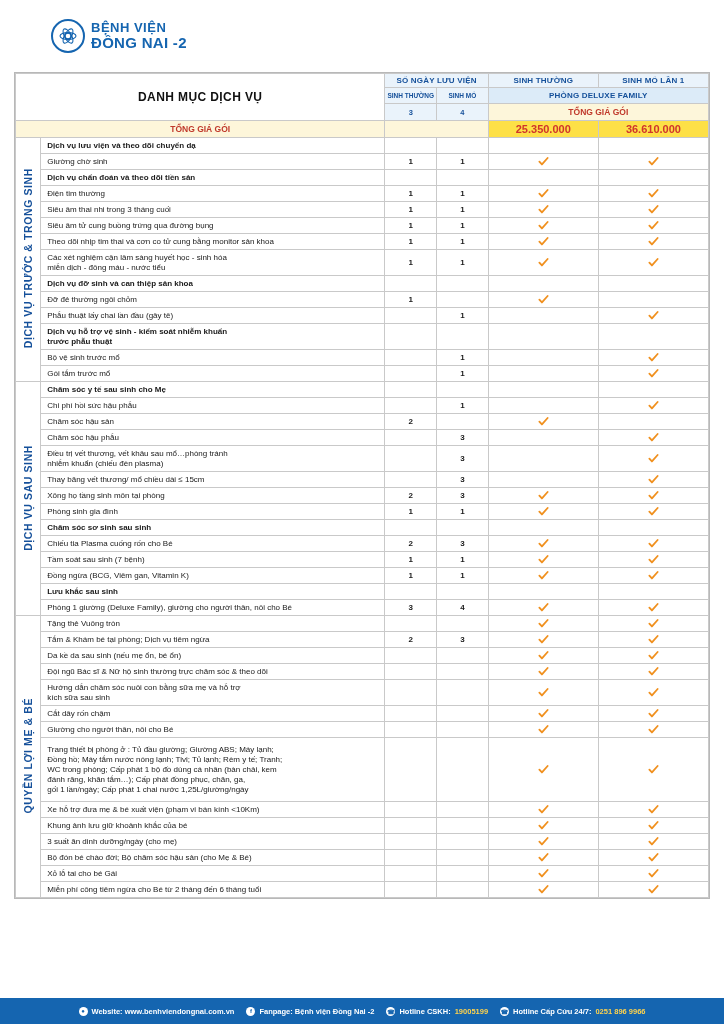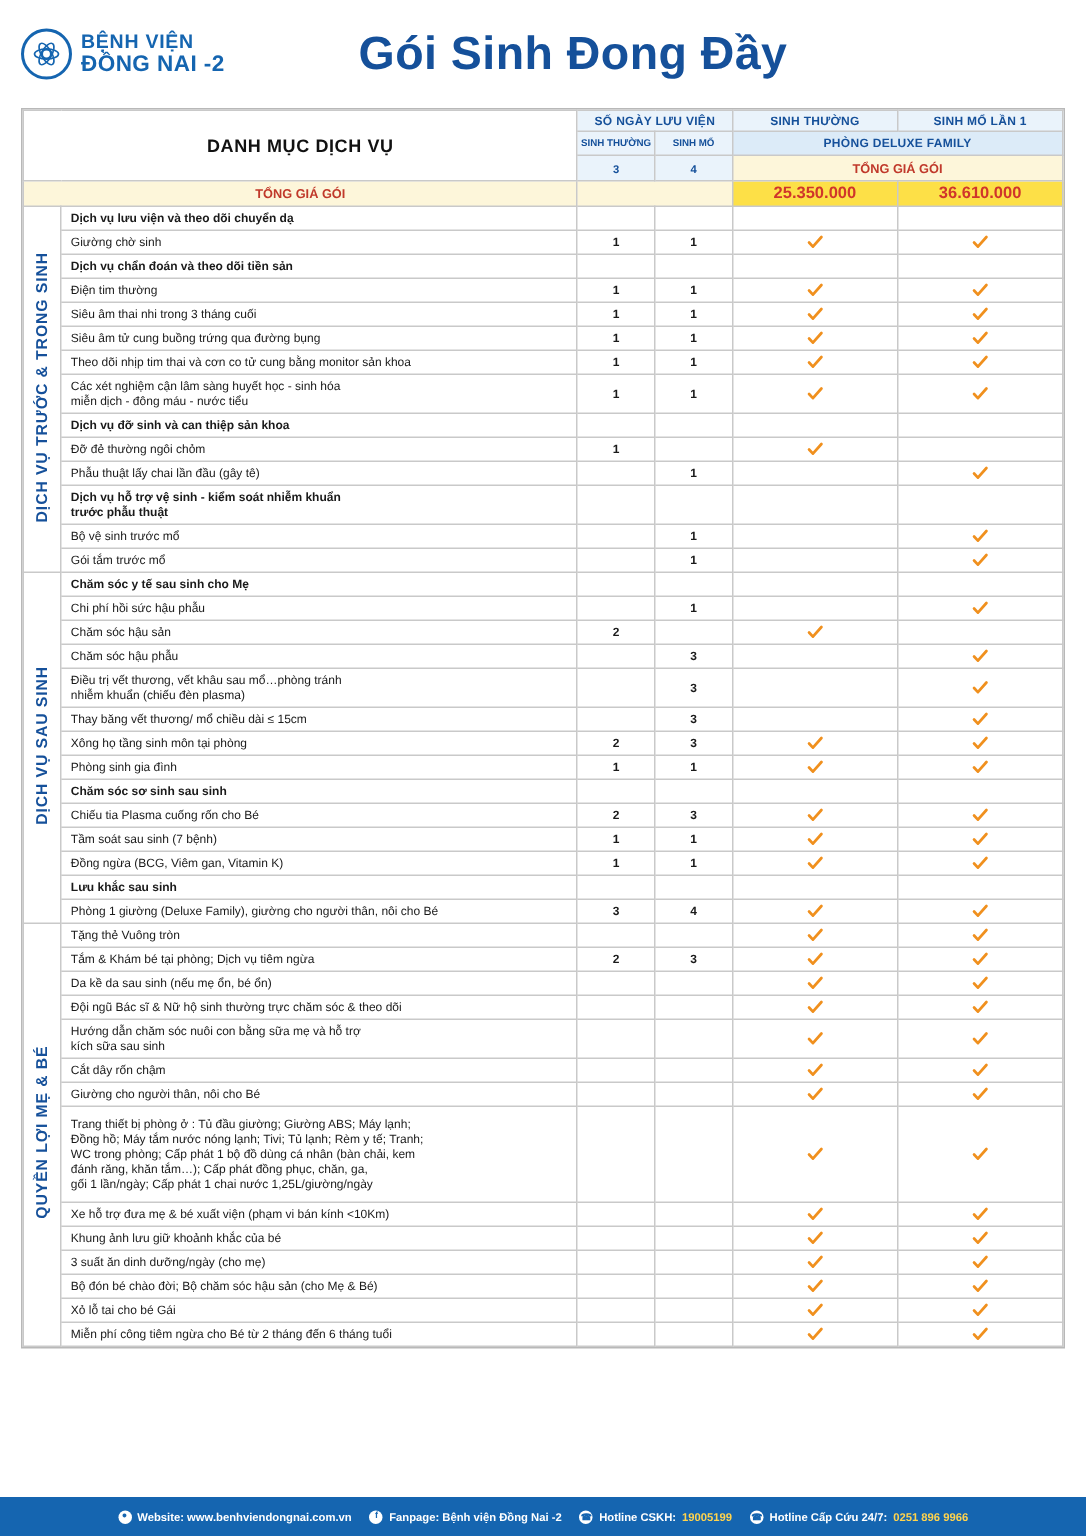--- a/index.html
+++ b/index.html
@@ -15,20 +15,21 @@
     background: #ffffff;
     overflow: hidden;
   }
 
   
   .header {
     height: 72px;
     display: flex;
     align-items: center;
     padding: 0 14px;
+    margin-left: 37px;
   }
   .logo {
     display: flex;
     align-items: center;
     gap: 6px;
     width: 160px;
     flex: 0 0 160px;
   }
   .logo-mark {
     width: 34px; height: 34px;
@@ -216,21 +217,20 @@
           <ellipse cx="10" cy="10" rx="8" ry="3.4" fill="none" stroke="#1565b0" stroke-width="1.1"></ellipse>
           <ellipse cx="10" cy="10" rx="8" ry="3.4" fill="none" stroke="#1565b0" stroke-width="1.1" transform="rotate(60 10 10)"></ellipse>
           <ellipse cx="10" cy="10" rx="8" ry="3.4" fill="none" stroke="#1565b0" stroke-width="1.1" transform="rotate(120 10 10)"></ellipse>
         </svg>
       </div>
       <div class="logo-text">
         <div class="logo-l1">BỆNH VIỆN</div>
         <div class="logo-l2">ĐỒNG NAI -2</div>
       </div>
     </div>
-    <div class="title">Gói Sinh Đong Đầy</div>
   </div>
 
   <div class="table-wrap">
     <table>
       <colgroup>
         <col class="c-side">
           <col class="c-item">
           <col class="c-st">
           <col class="c-sm">
           <col class="c-p1">

